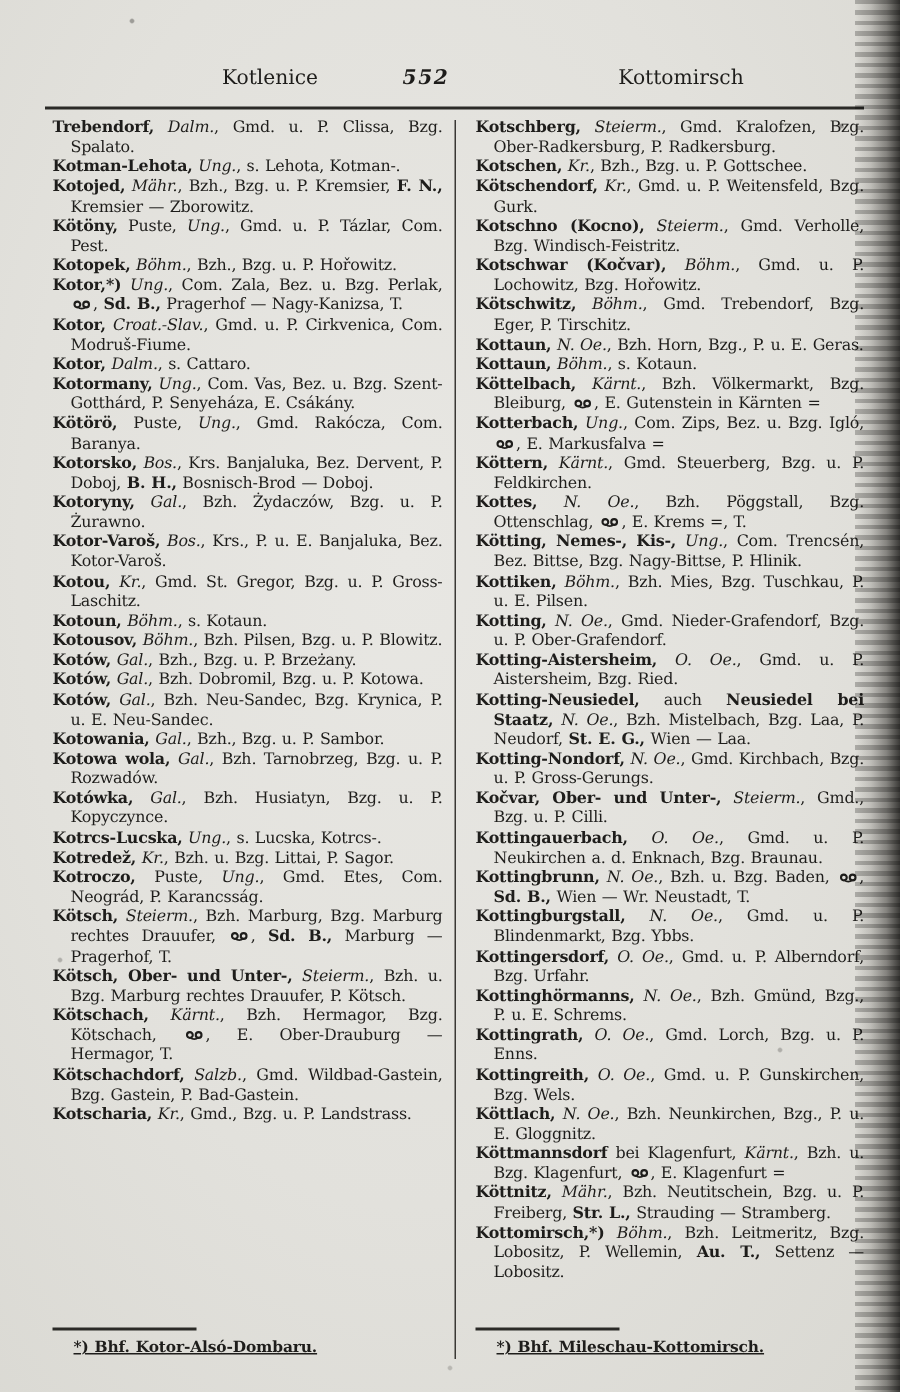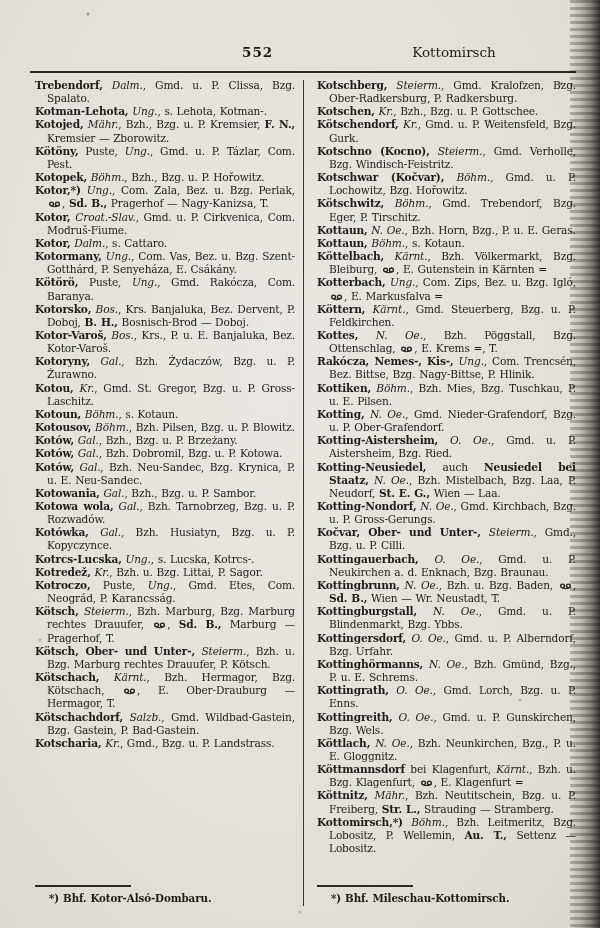--- a/index.html
+++ b/index.html
@@ -31,51 +31,52 @@
       rgba(35,33,30,.48) 70%, rgba(22,21,19,.82) 100%);
   }
   .edge-shadow::after {
     content: ""; position: absolute; inset: 0;
     background: repeating-linear-gradient(to bottom,
       rgba(20,19,17,.25) 0 3px, rgba(20,19,17,0) 3px 7px);
     mix-blend-mode: multiply;
   }
   .header { position: absolute; top: 44px; left: 0; width: 600px; height: 20px; font-size: 13.5px; }
   .header .hw-left   { position: absolute; left: 110px; width: 140px; text-align: center; }
-  .header .hw-page   { position: absolute; left: 242px; width: 140px; font-weight: 700; letter-spacing: 1px; }
+  .header .hw-page   { position: absolute; left: 214px; width: 140px; text-align: center; font-weight: 700; letter-spacing: 1px; font-style: italic; }
   .header .hw-right  { position: absolute; left: 384px; width: 140px; text-align: center; }
   .header-rule { position: absolute; top: 71px; left: 30px; width: 546px; height: 2px; background: #2b2a27; }
   .col-divider { position: absolute; top: 80px; left: 303px; width: 1px; height: 826px; background: #3a3835; }
 
   .col {
     position: absolute; top: 79px; height: 828px;
     font-size: 10.6px; line-height: 13.15px;
     text-align: justify; letter-spacing: -0.15px; word-spacing: 0.5px;
   }
   .col-left  { left: 35px;  width: 260px; }
   .col-right { left: 317px; width: 259px; }
 
   .entry { margin: 0; padding-left: 12px; text-indent: -12px; }
   .entry b { font-weight: 700; }
   .entry i { font-style: italic; }
 
   .posthorn { display: inline-block; width: 15px; height: 8px; vertical-align: -1px; }
   .posthorn svg { display: block; width: 15px; height: 8px; }
 
-  .footnote { position: absolute; left: 0; bottom: 2px; width: 100%; text-indent: 0; }
+  .footnote { position: absolute; left: 0; bottom: 2px; width: 100%; text-indent: 0; text-decoration: underline; }
   .fn-rule { width: 96px; height: 2px; background: #2b2a27; margin: 0 0 5px 0; }
   .fn-text { font-weight: 700; font-size: 10.3px; padding-left: 14px; letter-spacing: -0.1px; }
 </style>
 </head>
 <body>
 
 <div class="page">
   <div class="speckles"></div>
 
   <div class="header">
+    <span class="hw-left">Kotlenice</span>
     <span class="hw-page">552</span>
     <span class="hw-right">Kottomirsch</span>
   </div>
   <div class="header-rule"></div>
   <div class="col-divider"></div>
 
   <div class="col col-left">
     <div>
         <p class="entry"><b>Trebendorf,</b><i> Dalm.</i><span>, Gmd. u. P. Clissa, Bzg. Spalato.</span></p>
         <p class="entry"><b>Kotman-Lehota,</b><i> Ung.</i><span>, s. Lehota, Kotman-.</span></p>
@@ -84,22 +85,22 @@
         <p class="entry"><b>Kotopek,</b><i> Böhm.</i><span>, Bzh., Bzg. u. P. Hořowitz.</span></p>
         <p class="entry"><b>Kotor,*)</b><i> Ung.</i><span>, Com. Zala, Bez. u. Bzg. Perlak, </span><span class="posthorn"><svg viewBox="0 0 18 9" xmlns="http://www.w3.org/2000/svg">
               <path d="M3.2 4.5a2.3 2.3 0 1 0 4.6 0a2.3 2.3 0 1 0 -4.6 0M10.2 4.5a2.3 2.3 0 1 0 4.6 0a2.3 2.3 0 1 0 -4.6 0" fill="none" stroke="#1e1d1b" stroke-width="1.7"></path>
               <path d="M5.5 6.4 Q9 9.2 12.5 6.4" fill="none" stroke="#1e1d1b" stroke-width="1.3"></path>
             </svg></span><span>, </span><b>Sd. B.,</b><span> Pragerhof — Nagy-Kanizsa, T.</span></p>
         <p class="entry"><b>Kotor,</b><i> Croat.-Slav.</i><span>, Gmd. u. P. Cirkvenica, Com. Modruš-Fiume.</span></p>
         <p class="entry"><b>Kotor,</b><i> Dalm.</i><span>, s. Cattaro.</span></p>
         <p class="entry"><b>Kotormany,</b><i> Ung.</i><span>, Com. Vas, Bez. u. Bzg. Szent-Gotthárd, P. Senyeháza, E. Csákány.</span></p>
         <p class="entry"><b>Kötörö,</b><span> Puste, </span><i>Ung.</i><span>, Gmd. Rakócza, Com. Baranya.</span></p>
         <p class="entry"><b>Kotorsko,</b><i> Bos.</i><span>, Krs. Banjaluka, Bez. Dervent, P. Doboj, </span><b>B. H.,</b><span> Bosnisch-Brod — Doboj.</span></p>
+        <p class="entry"><b>Kotoryny,</b><i> Gal.</i><span>, Bzh. Żydaczów, Bzg. u. P. Żurawno.</span></p>
         <p class="entry"><b>Kotor-Varoš,</b><i> Bos.</i><span>, Krs., P. u. E. Banjaluka, Bez. Kotor-Varoš.</span></p>
-        <p class="entry"><b>Kotoryny,</b><i> Gal.</i><span>, Bzh. Żydaczów, Bzg. u. P. Żurawno.</span></p>
         <p class="entry"><b>Kotou,</b><i> Kr.</i><span>, Gmd. St. Gregor, Bzg. u. P. Gross-Laschitz.</span></p>
         <p class="entry"><b>Kotoun,</b><i> Böhm.</i><span>, s. Kotaun.</span></p>
         <p class="entry"><b>Kotousov,</b><i> Böhm.</i><span>, Bzh. Pilsen, Bzg. u. P. Blowitz.</span></p>
         <p class="entry"><b>Kotów,</b><i> Gal.</i><span>, Bzh., Bzg. u. P. Brzeżany.</span></p>
         <p class="entry"><b>Kotów,</b><i> Gal.</i><span>, Bzh. Dobromil, Bzg. u. P. Kotowa.</span></p>
         <p class="entry"><b>Kotów,</b><i> Gal.</i><span>, Bzh. Neu-Sandec, Bzg. Krynica, P. u. E. Neu-Sandec.</span></p>
         <p class="entry"><b>Kotowania,</b><i> Gal.</i><span>, Bzh., Bzg. u. P. Sambor.</span></p>
         <p class="entry"><b>Kotowa wola,</b><i> Gal.</i><span>, Bzh. Tarnobrzeg, Bzg. u. P. Rozwadów.</span></p>
         <p class="entry"><b>Kotówka,</b><i> Gal.</i><span>, Bzh. Husiatyn, Bzg. u. P. Kopyczynce.</span></p>
         <p class="entry"><b>Kotrcs-Lucska,</b><i> Ung.</i><span>, s. Lucska, Kotrcs-.</span></p>
@@ -139,21 +140,21 @@
             </svg></span><span>, E. Gutenstein in Kärnten =</span></p>
         <p class="entry"><b>Kotterbach,</b><i> Ung.</i><span>, Com. Zips, Bez. u. Bzg. Igló, </span><span class="posthorn"><svg viewBox="0 0 18 9" xmlns="http://www.w3.org/2000/svg">
               <path d="M3.2 4.5a2.3 2.3 0 1 0 4.6 0a2.3 2.3 0 1 0 -4.6 0M10.2 4.5a2.3 2.3 0 1 0 4.6 0a2.3 2.3 0 1 0 -4.6 0" fill="none" stroke="#1e1d1b" stroke-width="1.7"></path>
               <path d="M5.5 6.4 Q9 9.2 12.5 6.4" fill="none" stroke="#1e1d1b" stroke-width="1.3"></path>
             </svg></span><span>, E. Markusfalva =</span></p>
         <p class="entry"><b>Köttern,</b><i> Kärnt.</i><span>, Gmd. Steuerberg, Bzg. u. P. Feldkirchen.</span></p>
         <p class="entry"><b>Kottes,</b><i> N. Oe.</i><span>, Bzh. Pöggstall, Bzg. Ottenschlag, </span><span class="posthorn"><svg viewBox="0 0 18 9" xmlns="http://www.w3.org/2000/svg">
               <path d="M3.2 4.5a2.3 2.3 0 1 0 4.6 0a2.3 2.3 0 1 0 -4.6 0M10.2 4.5a2.3 2.3 0 1 0 4.6 0a2.3 2.3 0 1 0 -4.6 0" fill="none" stroke="#1e1d1b" stroke-width="1.7"></path>
               <path d="M5.5 6.4 Q9 9.2 12.5 6.4" fill="none" stroke="#1e1d1b" stroke-width="1.3"></path>
             </svg></span><span>, E. Krems =, T.</span></p>
-        <p class="entry"><b>Rakócza, Nemes-, Kis-,</b><i> Ung.</i><span>, Com. Trencsén, Bez. Bittse, Bzg. Nagy-Bittse, P. Hlinik.</span></p>
+        <p class="entry"><b>Kötting, Nemes-, Kis-,</b><i> Ung.</i><span>, Com. Trencsén, Bez. Bittse, Bzg. Nagy-Bittse, P. Hlinik.</span></p>
         <p class="entry"><b>Kottiken,</b><i> Böhm.</i><span>, Bzh. Mies, Bzg. Tuschkau, P. u. E. Pilsen.</span></p>
         <p class="entry"><b>Kotting,</b><i> N. Oe.</i><span>, Gmd. Nieder-Grafendorf, Bzg. u. P. Ober-Grafendorf.</span></p>
         <p class="entry"><b>Kotting-Aistersheim,</b><i> O. Oe.</i><span>, Gmd. u. P. Aistersheim, Bzg. Ried.</span></p>
         <p class="entry"><b>Kotting-Neusiedel,</b><span> auch </span><b>Neusiedel bei Staatz,</b><i> N. Oe.</i><span>, Bzh. Mistelbach, Bzg. Laa, P. Neudorf, </span><b>St. E. G.,</b><span> Wien — Laa.</span></p>
         <p class="entry"><b>Kotting-Nondorf,</b><i> N. Oe.</i><span>, Gmd. Kirchbach, Bzg. u. P. Gross-Gerungs.</span></p>
         <p class="entry"><b>Kočvar, Ober- und Unter-,</b><i> Steierm.</i><span>, Gmd., Bzg. u. P. Cilli.</span></p>
         <p class="entry"><b>Kottingauerbach,</b><i> O. Oe.</i><span>, Gmd. u. P. Neukirchen a. d. Enknach, Bzg. Braunau.</span></p>
         <p class="entry"><b>Kottingbrunn,</b><i> N. Oe.</i><span>, Bzh. u. Bzg. Baden, </span><span class="posthorn"><svg viewBox="0 0 18 9" xmlns="http://www.w3.org/2000/svg">
               <path d="M3.2 4.5a2.3 2.3 0 1 0 4.6 0a2.3 2.3 0 1 0 -4.6 0M10.2 4.5a2.3 2.3 0 1 0 4.6 0a2.3 2.3 0 1 0 -4.6 0" fill="none" stroke="#1e1d1b" stroke-width="1.7"></path>
               <path d="M5.5 6.4 Q9 9.2 12.5 6.4" fill="none" stroke="#1e1d1b" stroke-width="1.3"></path>

